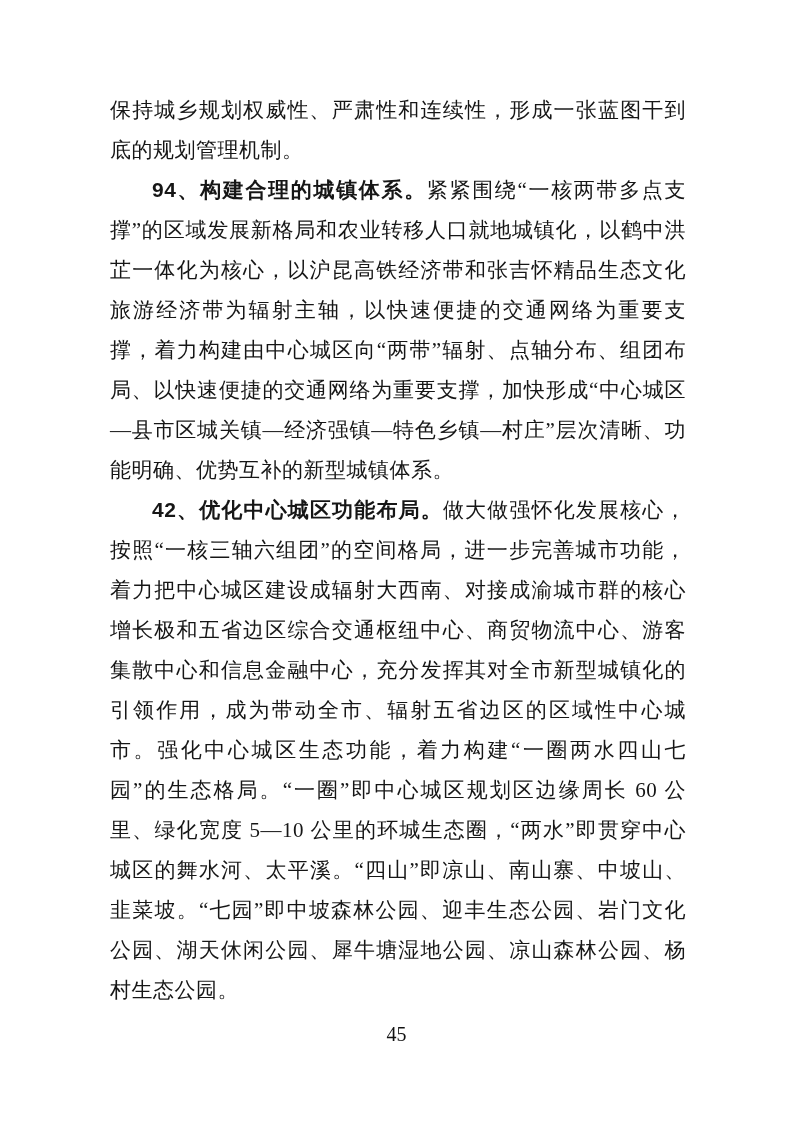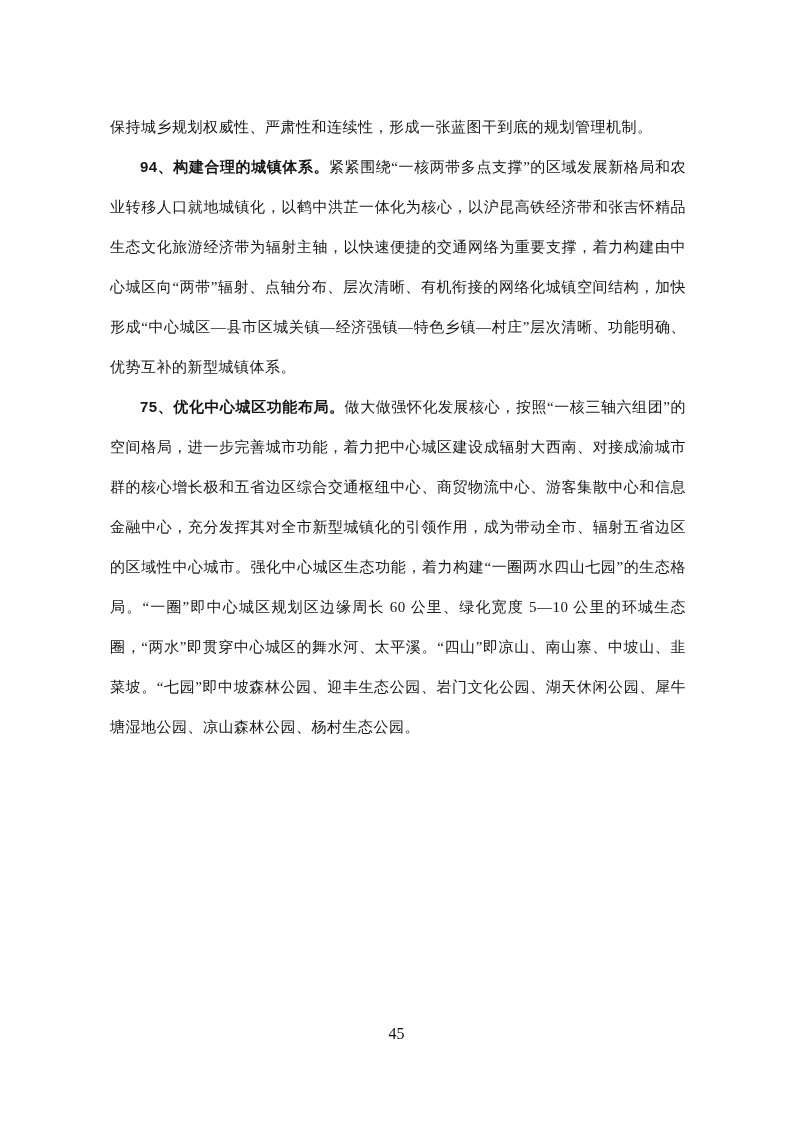--- a/index.html
+++ b/index.html
@@ -19,23 +19,23 @@
     position: absolute;
     left: 0;
     top: 0;
     width: 793px;
     height: 1122px;
     background: #ffffff;
   }
   .content {
     position: absolute;
     left: 110px;
-    top: 107px;
+    top: 90px;
     width: 576px;
-    font-size: 15px;
+    font-size: 21px;
     line-height: 40px;
     text-align: justify;
     text-justify: inter-character;
     letter-spacing: 0.5px;
     color: #161616;
   }
   .para {
     margin: 0;
     padding: 0;
   }
@@ -45,42 +45,42 @@
   .lead {
     font-weight: bold;
     font-family: "Liberation Sans", "DejaVu Sans", sans-serif;
   }
   .page-number {
     position: absolute;
     left: 0;
     top: 1022px;
     width: 793px;
     text-align: center;
-    font-size: 16px;
+    font-size: 20px;
     line-height: 24px;
     color: #111111;
     font-family: "Liberation Serif", "DejaVu Serif", serif;
   }
 </style>
 </head>
 <body>
 
 <div class="page">
 
   <div class="content">
 
     <p class="para">
       <span>保持城乡规划权威性、严肃性和连续性，形成一张蓝图干到底的规划管理机制。</span>
     </p>
 
     <p class="para indented">
-      <span class="lead">94、构建合理的城镇体系。</span><span>紧紧围绕“一核两带多点支撑”的区域发展新格局和农业转移人口就地城镇化，以鹤中洪芷一体化为核心，以沪昆高铁经济带和张吉怀精品生态文化旅游经济带为辐射主轴，以快速便捷的交通网络为重要支撑，着力构建由中心城区向“两带”辐射、点轴分布、层次清晰、有机衔接的网络化城镇空间结构，加快形成“中心城区—县市区城关镇—经济强镇—特色乡镇—村庄”层次清晰、功能明确、优势互补的新型城镇体系。</span>
+      <span class="lead">94、构建合理的城镇体系。</span><span>紧紧围绕“一核两带多点支撑”的区域发展新格局和农业转移人口就地城镇化，以鹤中洪芷一体化为核心，以沪昆高铁经济带和张吉怀精品生态文化旅游经济带为辐射主轴，以快速便捷的交通网络为重要支撑，着力构建由中心城区向“两带”辐射、点轴分布、组团布局、以快速便捷的交通网络为重要支撑，加快形成“中心城区—县市区城关镇—经济强镇—特色乡镇—村庄”层次清晰、功能明确、优势互补的新型城镇体系。</span>
     </p>
 
     <p class="para indented">
-      <span class="lead">75、优化中心城区功能布局。</span><span>做大做强怀化发展核心，按照“一核三轴六组团”的空间格局，进一步完善城市功能，着力把中心城区建设成辐射大西南、对接成渝城市群的核心增长极和五省边区综合交通枢纽中心、商贸物流中心、游客集散中心和信息金融中心，充分发挥其对全市新型城镇化的引领作用，成为带动全市、辐射五省边区的区域性中心城市。强化中心城区生态功能，着力构建“一圈两水四山七园”的生态格局。“一圈”即中心城区规划区边缘周长 60 公里、绿化宽度 5—10 公里的环城生态圈，“两水”即贯穿中心城区的舞水河、太平溪。“四山”即凉山、南山寨、中坡山、韭菜坡。“七园”即中坡森林公园、迎丰生态公园、岩门文化公园、湖天休闲公园、犀牛塘湿地公园、凉山森林公园、杨村生态公园。</span>
+      <span class="lead">42、优化中心城区功能布局。</span><span>做大做强怀化发展核心，按照“一核三轴六组团”的空间格局，进一步完善城市功能，着力把中心城区建设成辐射大西南、对接成渝城市群的核心增长极和五省边区综合交通枢纽中心、商贸物流中心、游客集散中心和信息金融中心，充分发挥其对全市新型城镇化的引领作用，成为带动全市、辐射五省边区的区域性中心城市。强化中心城区生态功能，着力构建“一圈两水四山七园”的生态格局。“一圈”即中心城区规划区边缘周长 60 公里、绿化宽度 5—10 公里的环城生态圈，“两水”即贯穿中心城区的舞水河、太平溪。“四山”即凉山、南山寨、中坡山、韭菜坡。“七园”即中坡森林公园、迎丰生态公园、岩门文化公园、湖天休闲公园、犀牛塘湿地公园、凉山森林公园、杨村生态公园。</span>
     </p>
 
   </div>
 
   <div class="page-number">45</div>
 
 </div>
 
 </body></html>

